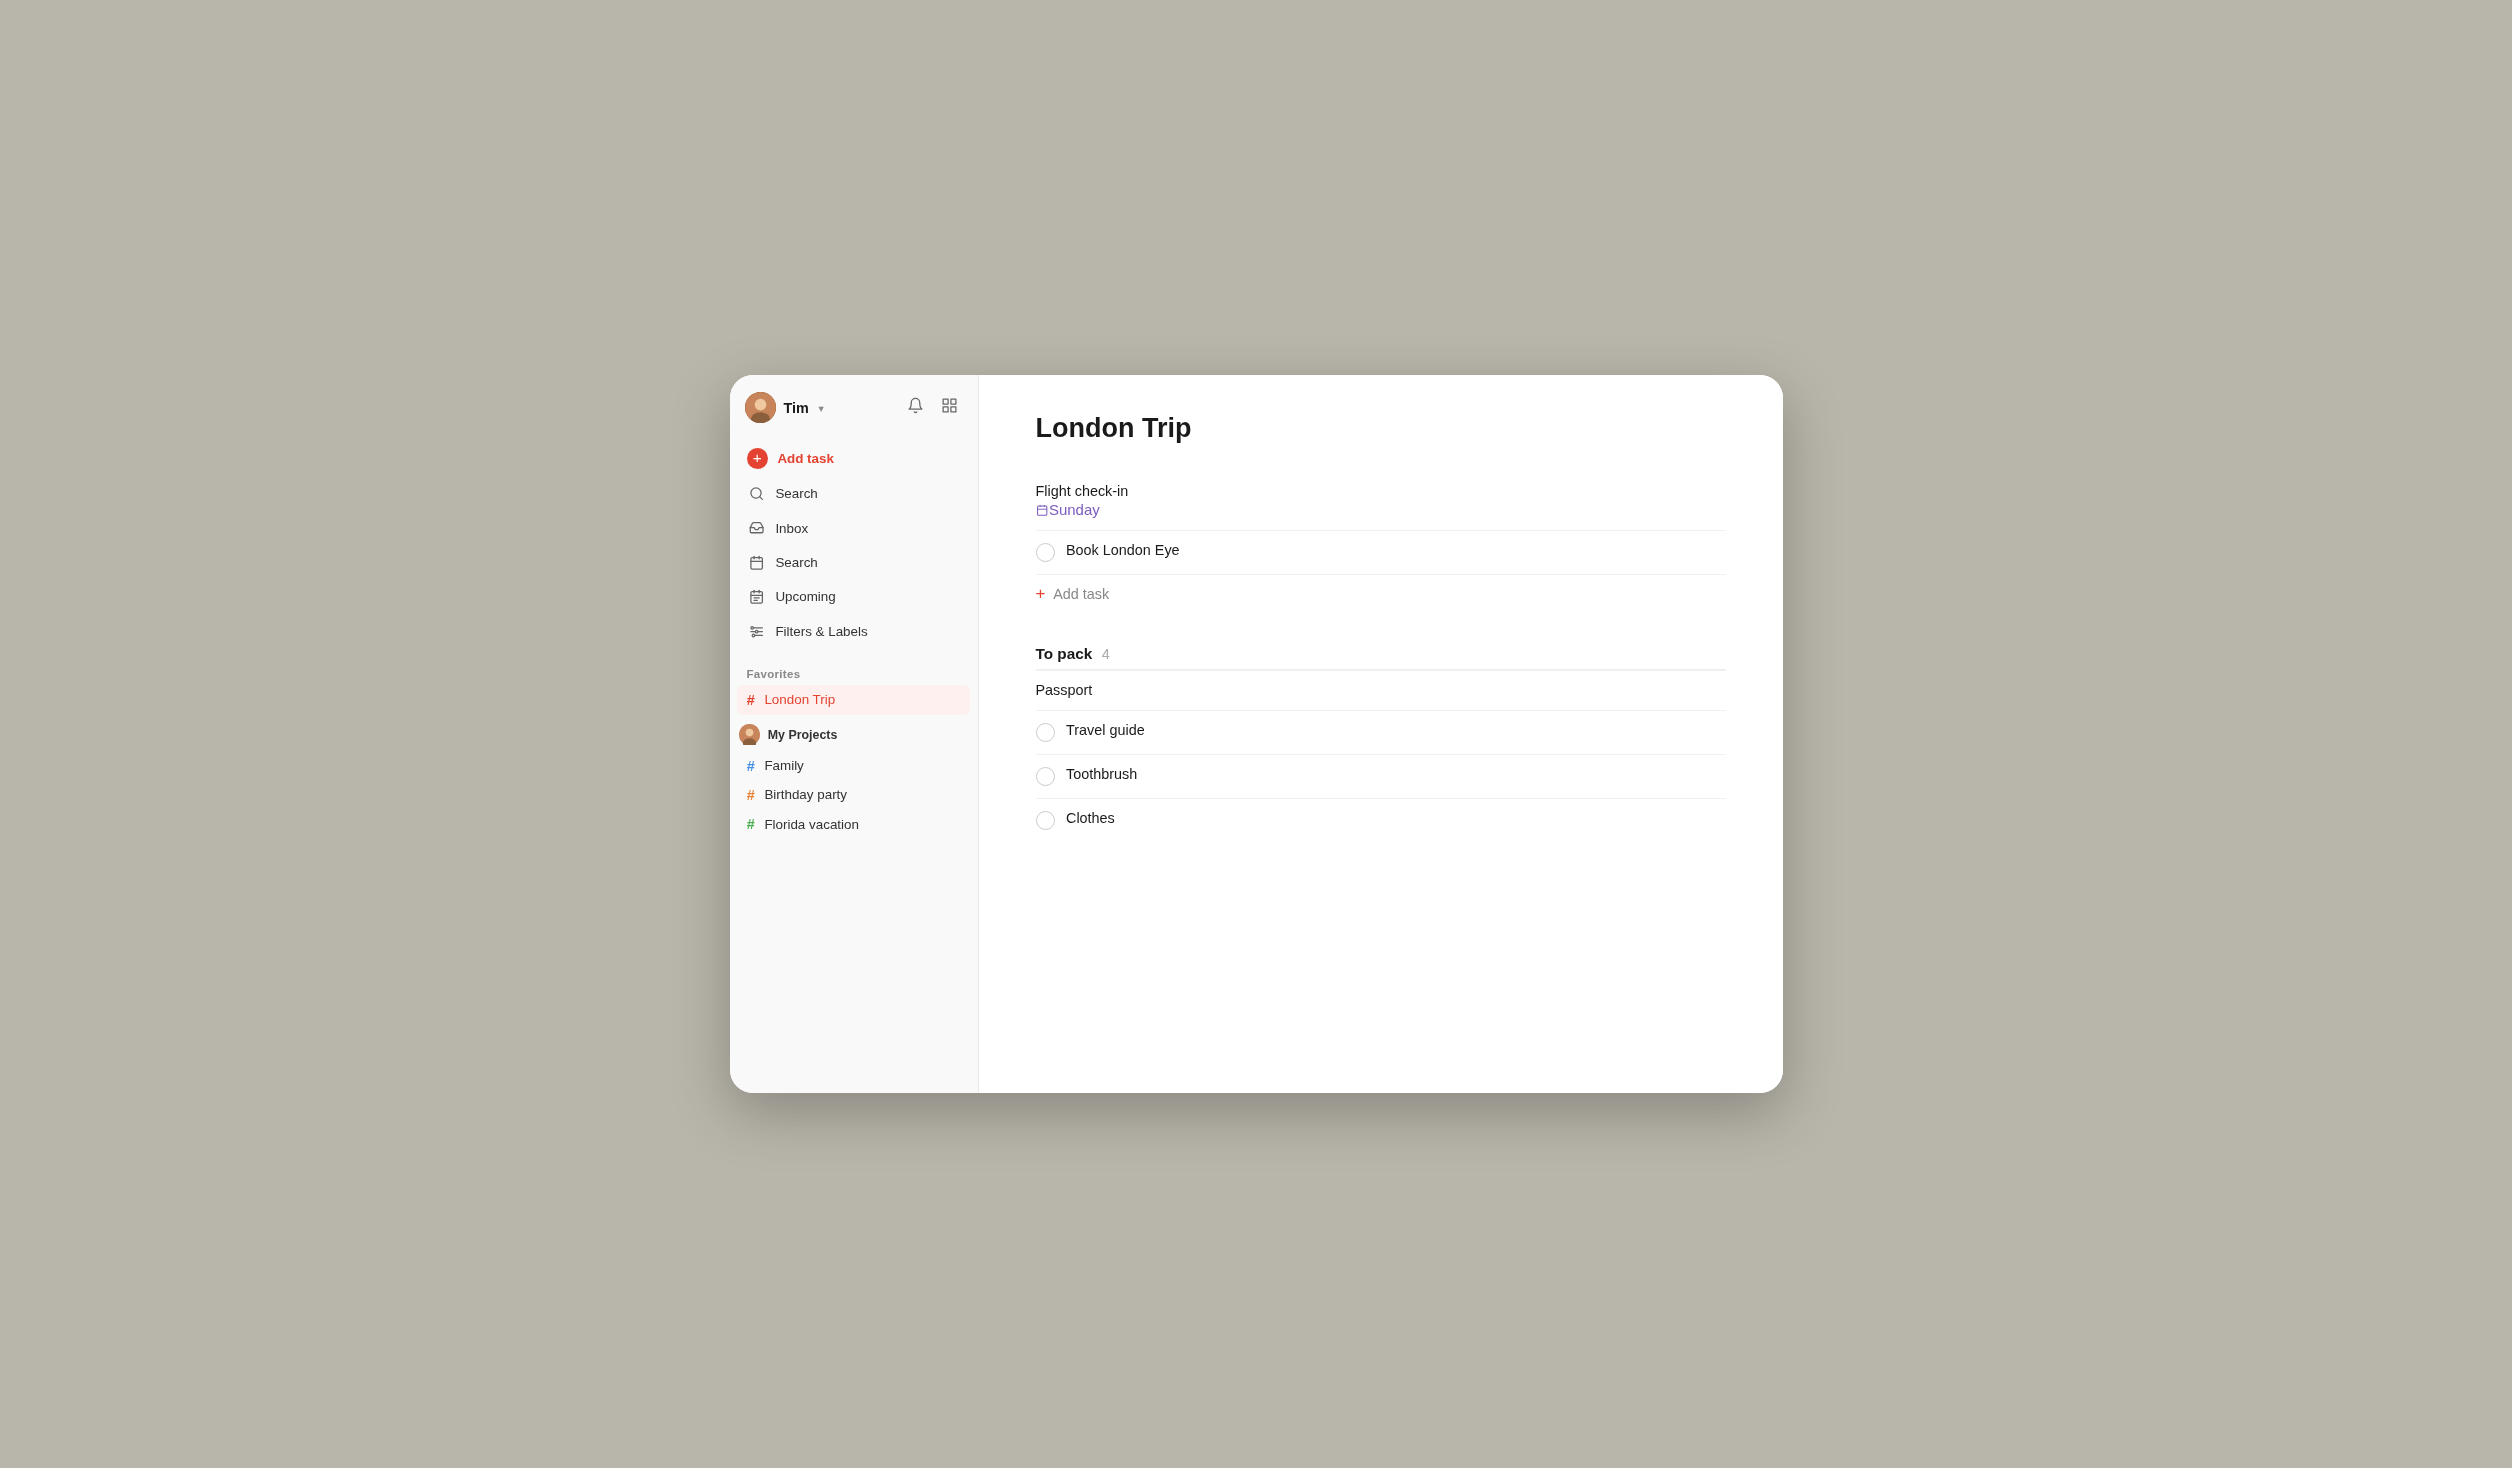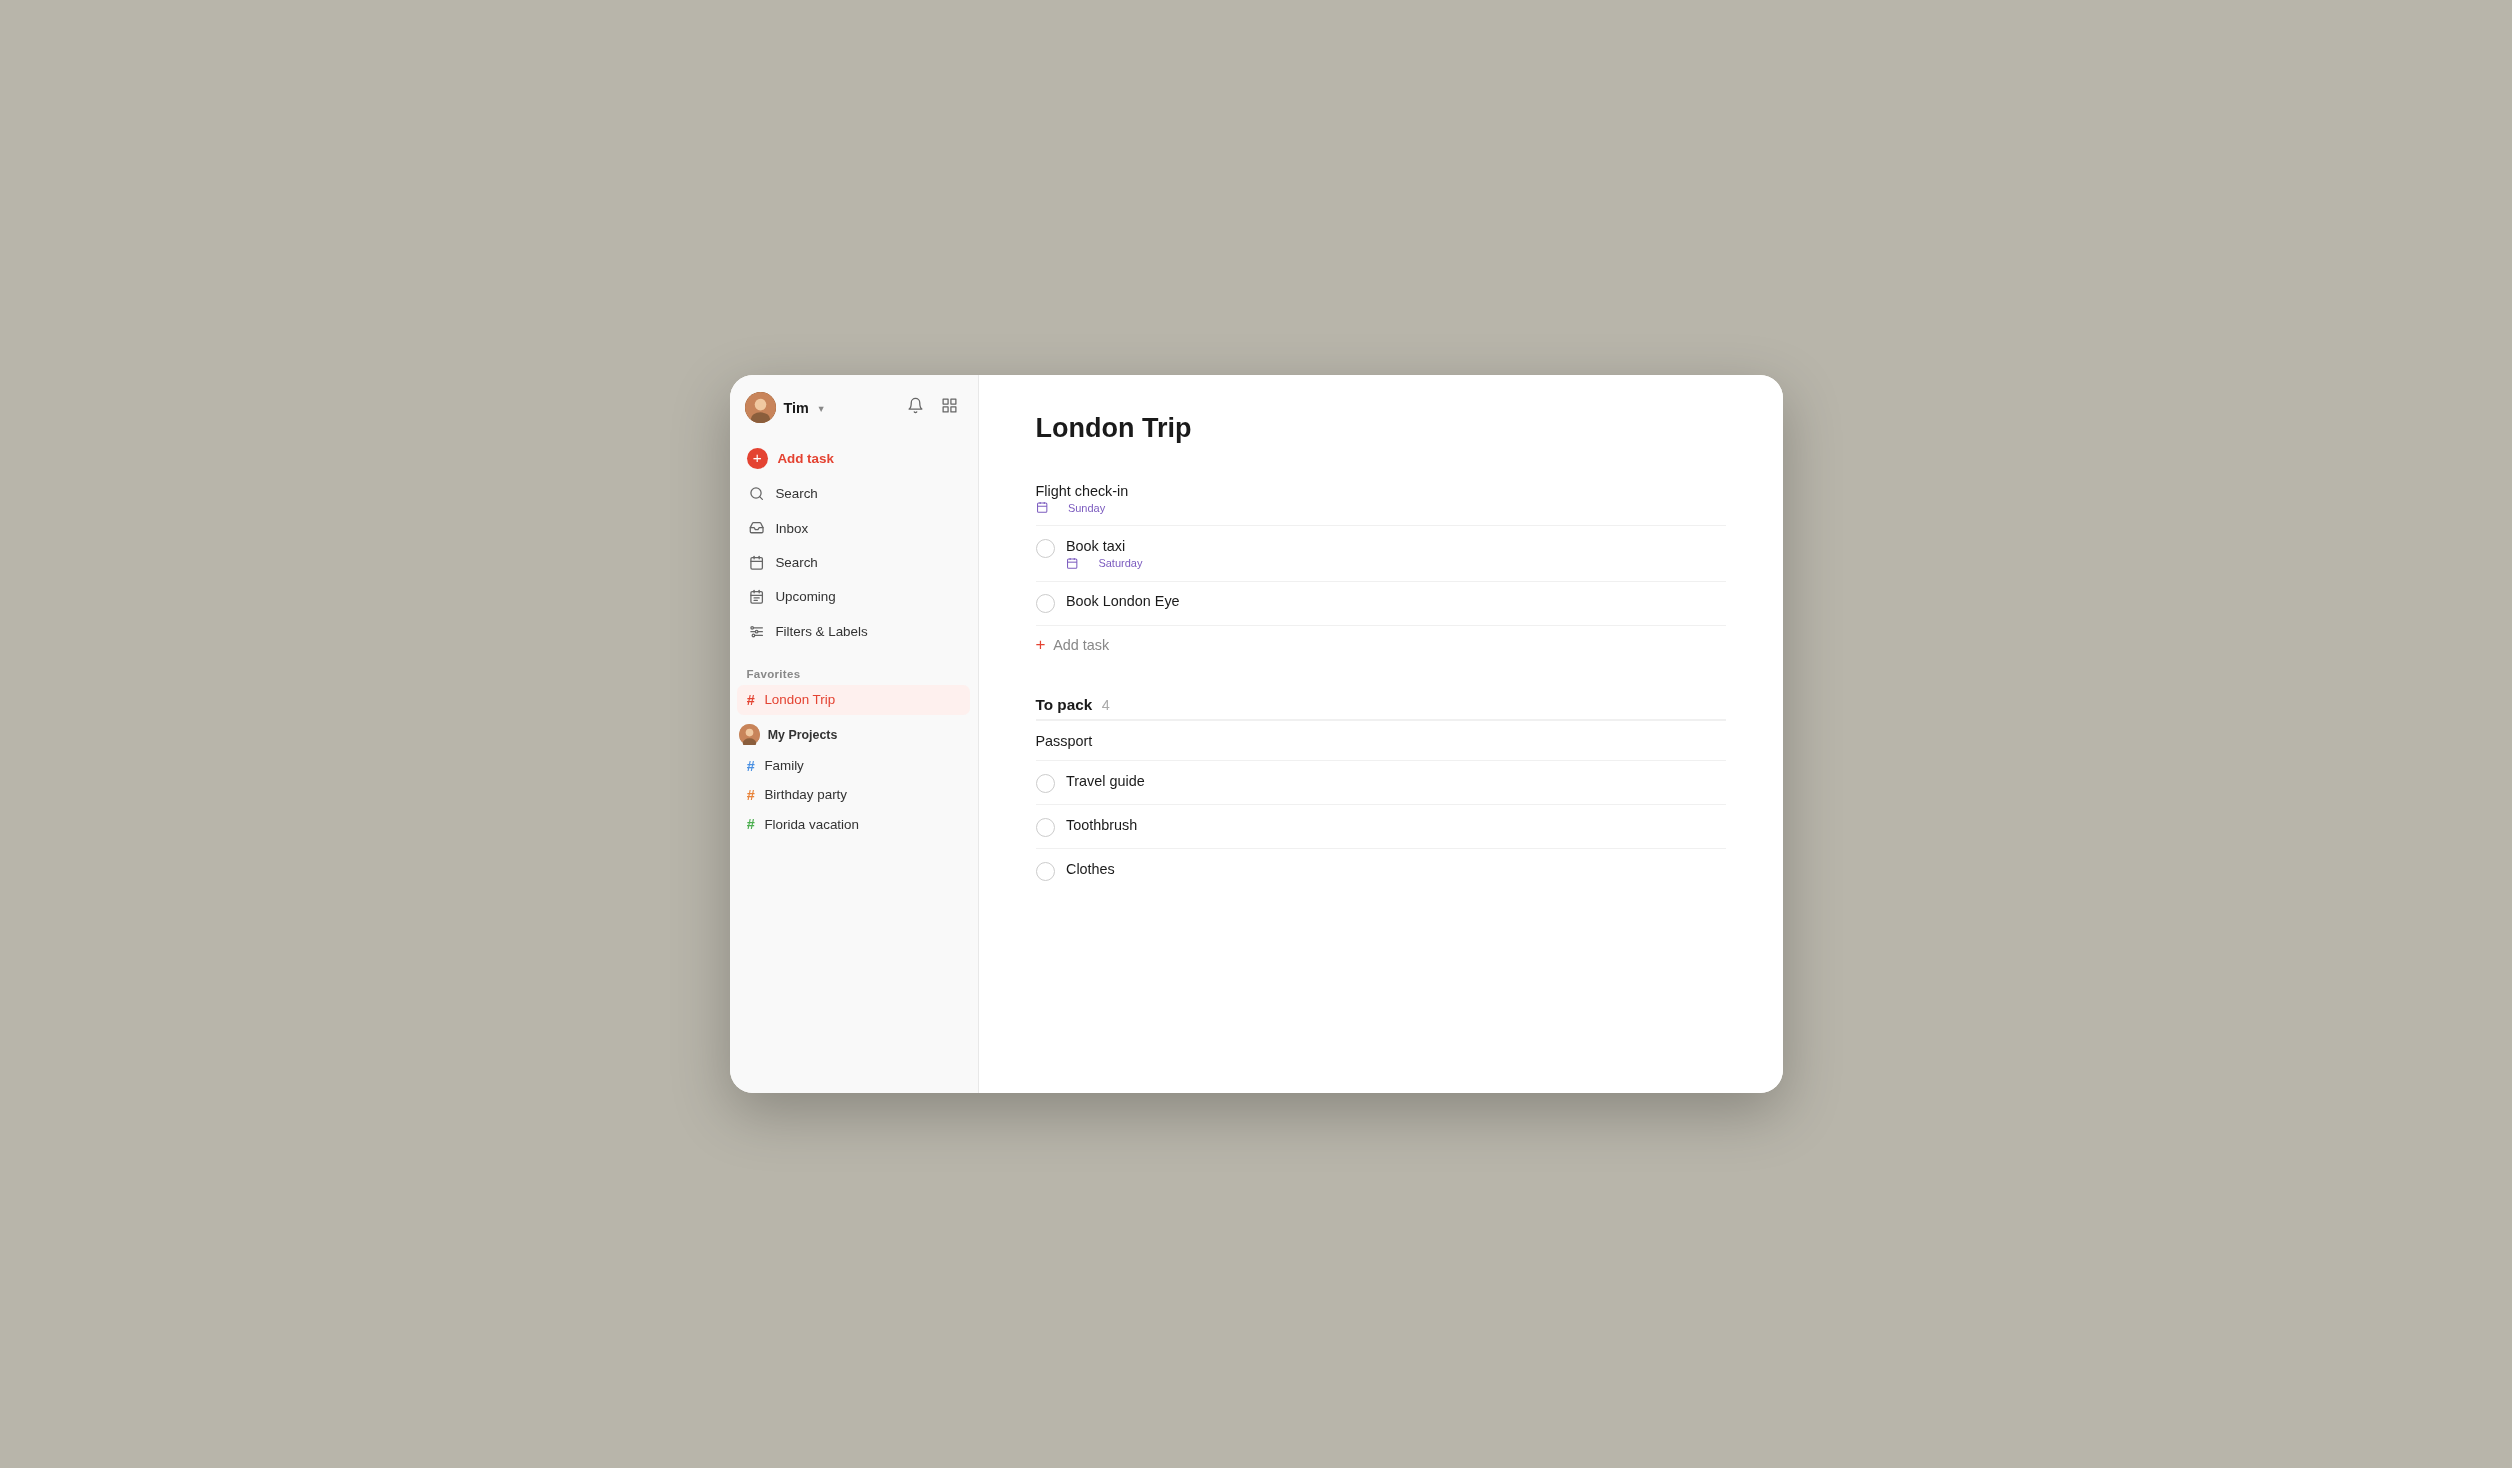--- a/index.html
+++ b/index.html
@@ -203,26 +203,26 @@
       cursor: pointer;
       background: #fff;
     }
     .task-info { flex: 1; }
     .task-name {
       font-size: 14.4px;
       color: #1a1a1a;
       font-weight: 400;
     }
     .task-date {
-      font-size: 11px;
+      font-size: 15px;
       color: #7c5cbf;
       margin-top: 2.9px;
       display: flex;
       align-items: center;
-      gap: 20px;
+      gap: 1px;
     }
     .static-task {
       padding: 11.5px 0;
       border-top: 1px solid #f0f0f0;
       font-size: 14.4px;
       color: #1a1a1a;
       font-weight: 400;
     }
     .static-task.no-border { border-top: none; }
     .add-task-row {
@@ -413,35 +413,20 @@
           <svg width="12.4" height="12.4" viewBox="0 0 24 24" fill="none" stroke="#7c5cbf" stroke-width="2">
             <rect x="3" y="4" width="18" height="18" rx="2"></rect>
             <line x1="16" y1="2" x2="16" y2="6"></line>
               <line x1="8" y1="2" x2="8" y2="6"></line>
             <line x1="3" y1="10" x2="21" y2="10"></line>
           </svg>
           <span>Sunday</span>
         </div>
       </div>
 
-      <div class="task-item">
-        <div class="task-checkbox"></div>
-        <div class="task-info">
-          <div class="task-name">Book taxi</div>
-          <div class="task-date">
-            <svg width="12.4" height="12.4" viewBox="0 0 24 24" fill="none" stroke="#7c5cbf" stroke-width="2">
-              <rect x="3" y="4" width="18" height="18" rx="2"></rect>
-              <line x1="16" y1="2" x2="16" y2="6"></line>
-                <line x1="8" y1="2" x2="8" y2="6"></line>
-              <line x1="3" y1="10" x2="21" y2="10"></line>
-            </svg>
-            <span>Saturday</span>
-          </div>
-        </div>
-      </div>
 
       <div class="task-item">
         <div class="task-checkbox"></div>
         <div class="task-info">
           <div class="task-name">Book London Eye</div>
         </div>
       </div>
 
       <div class="add-task-row">
         <span class="add-plus">+</span>

